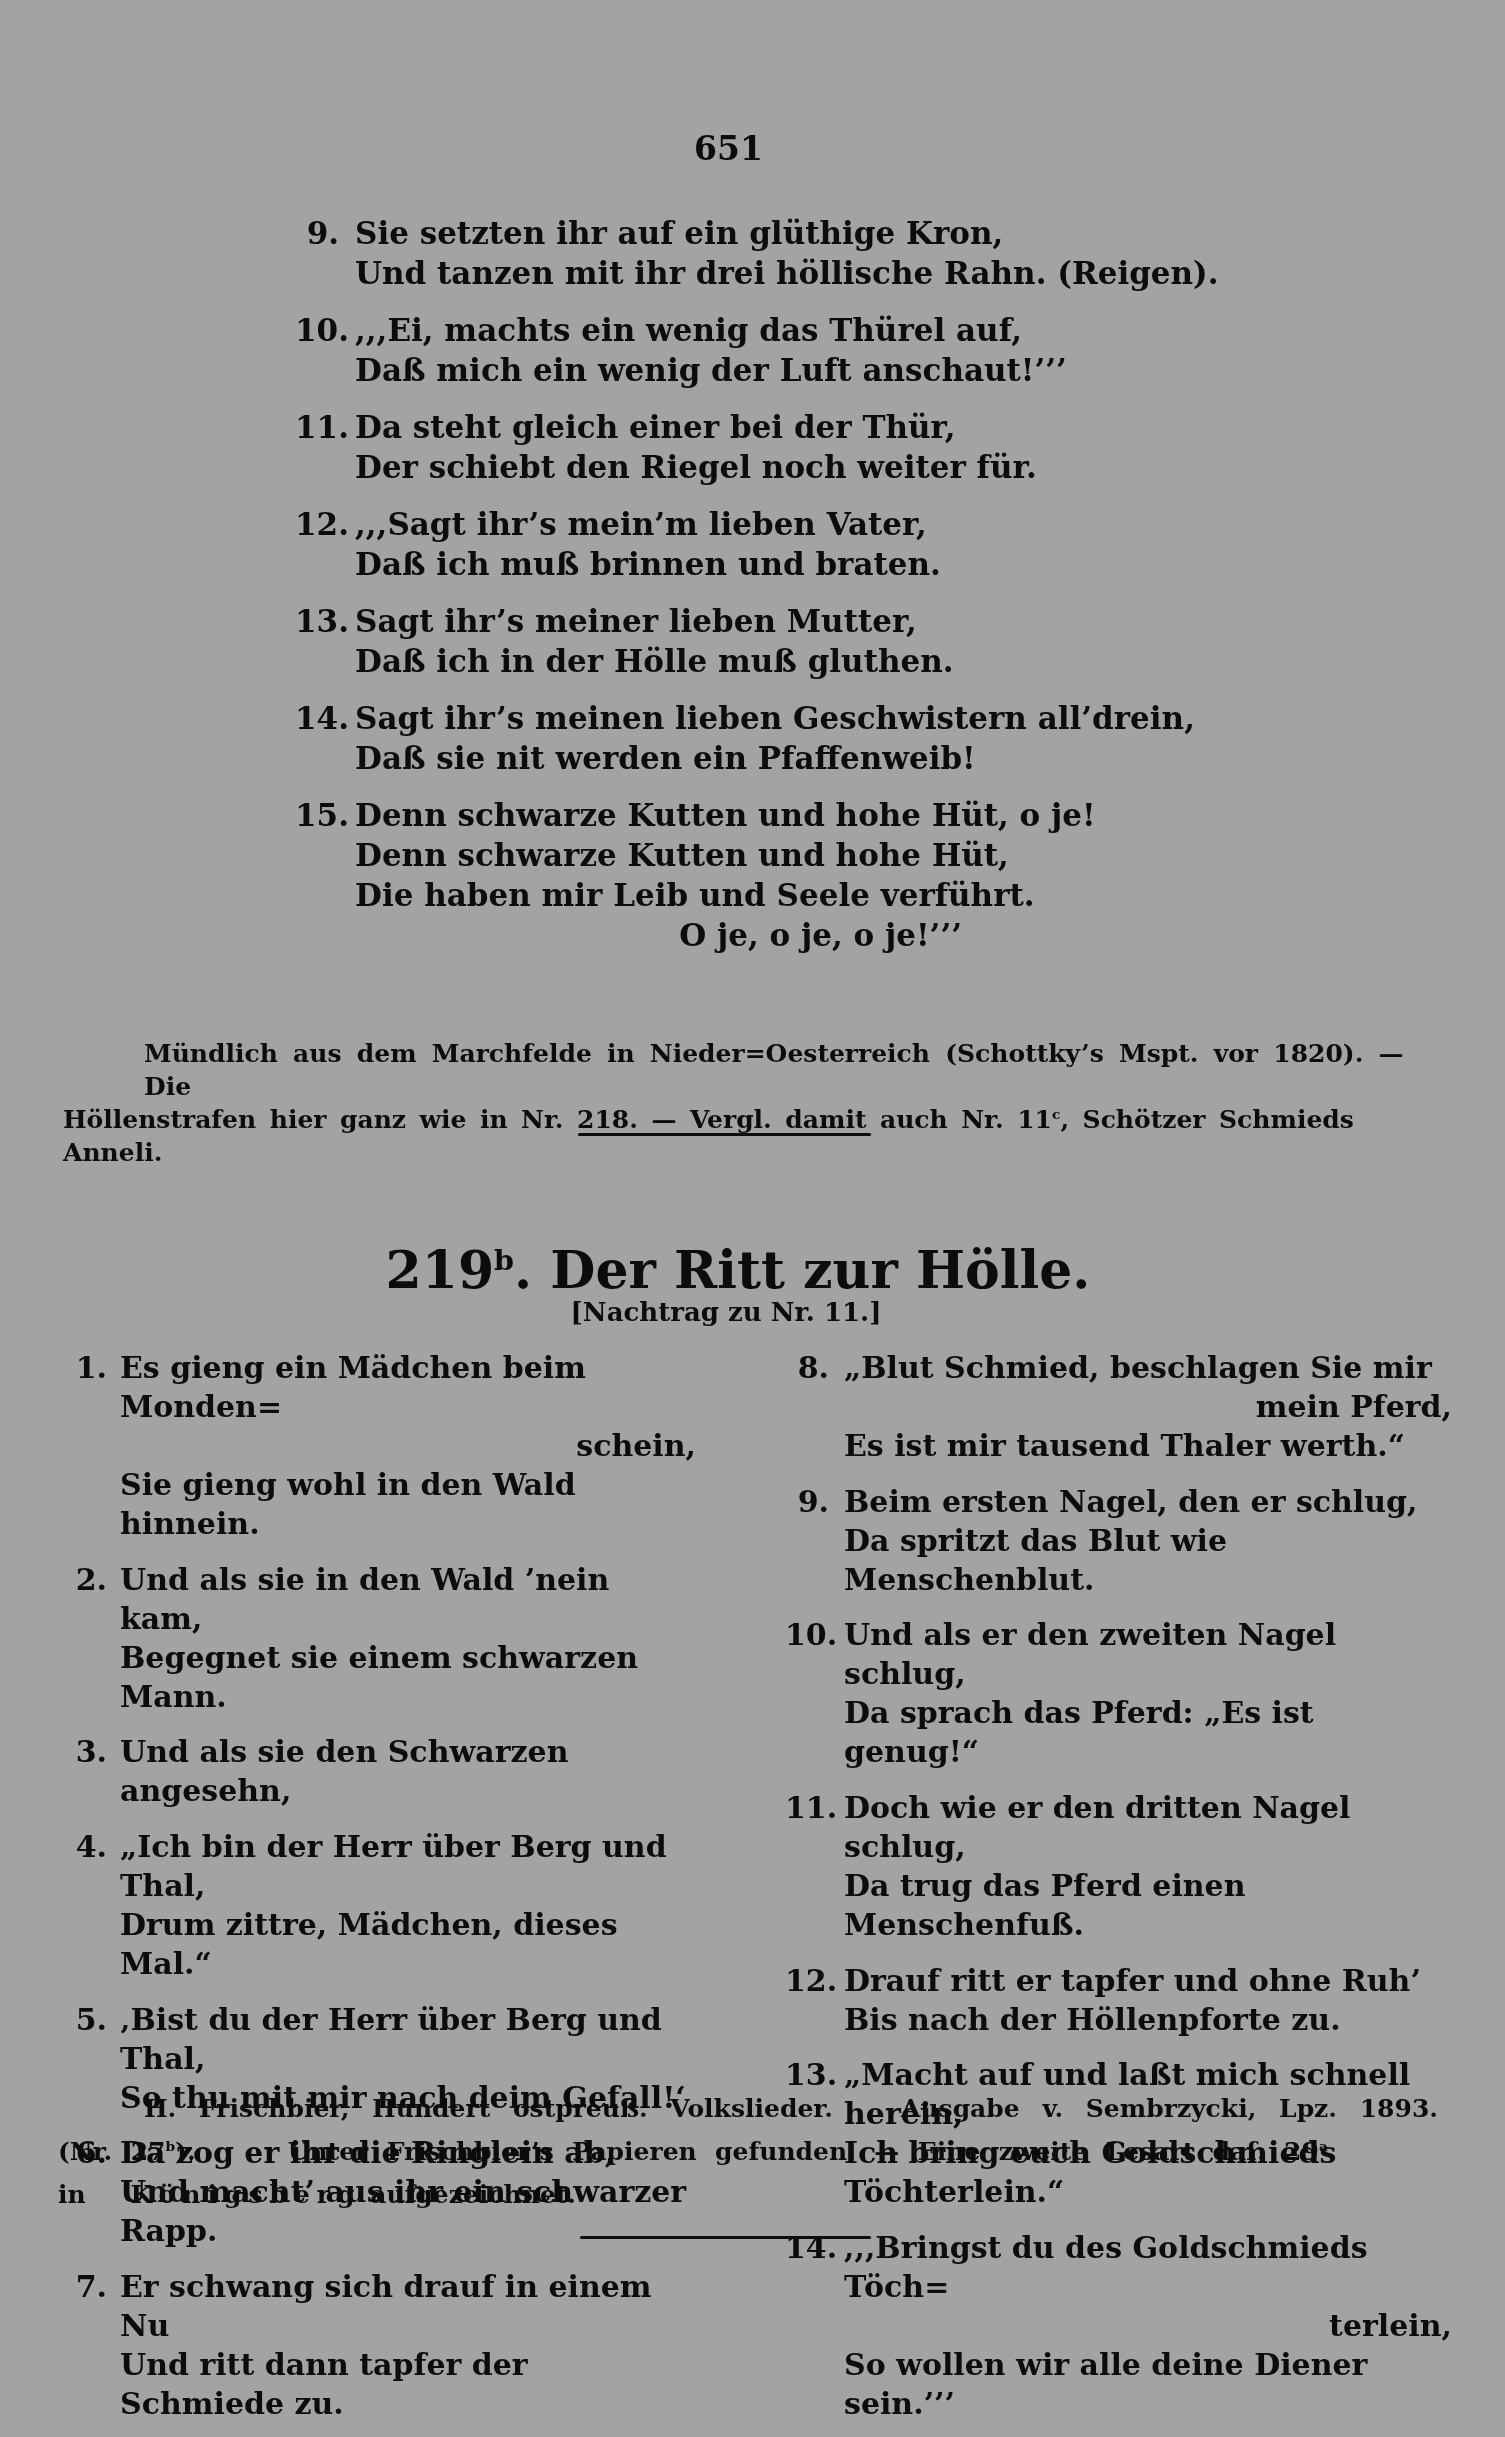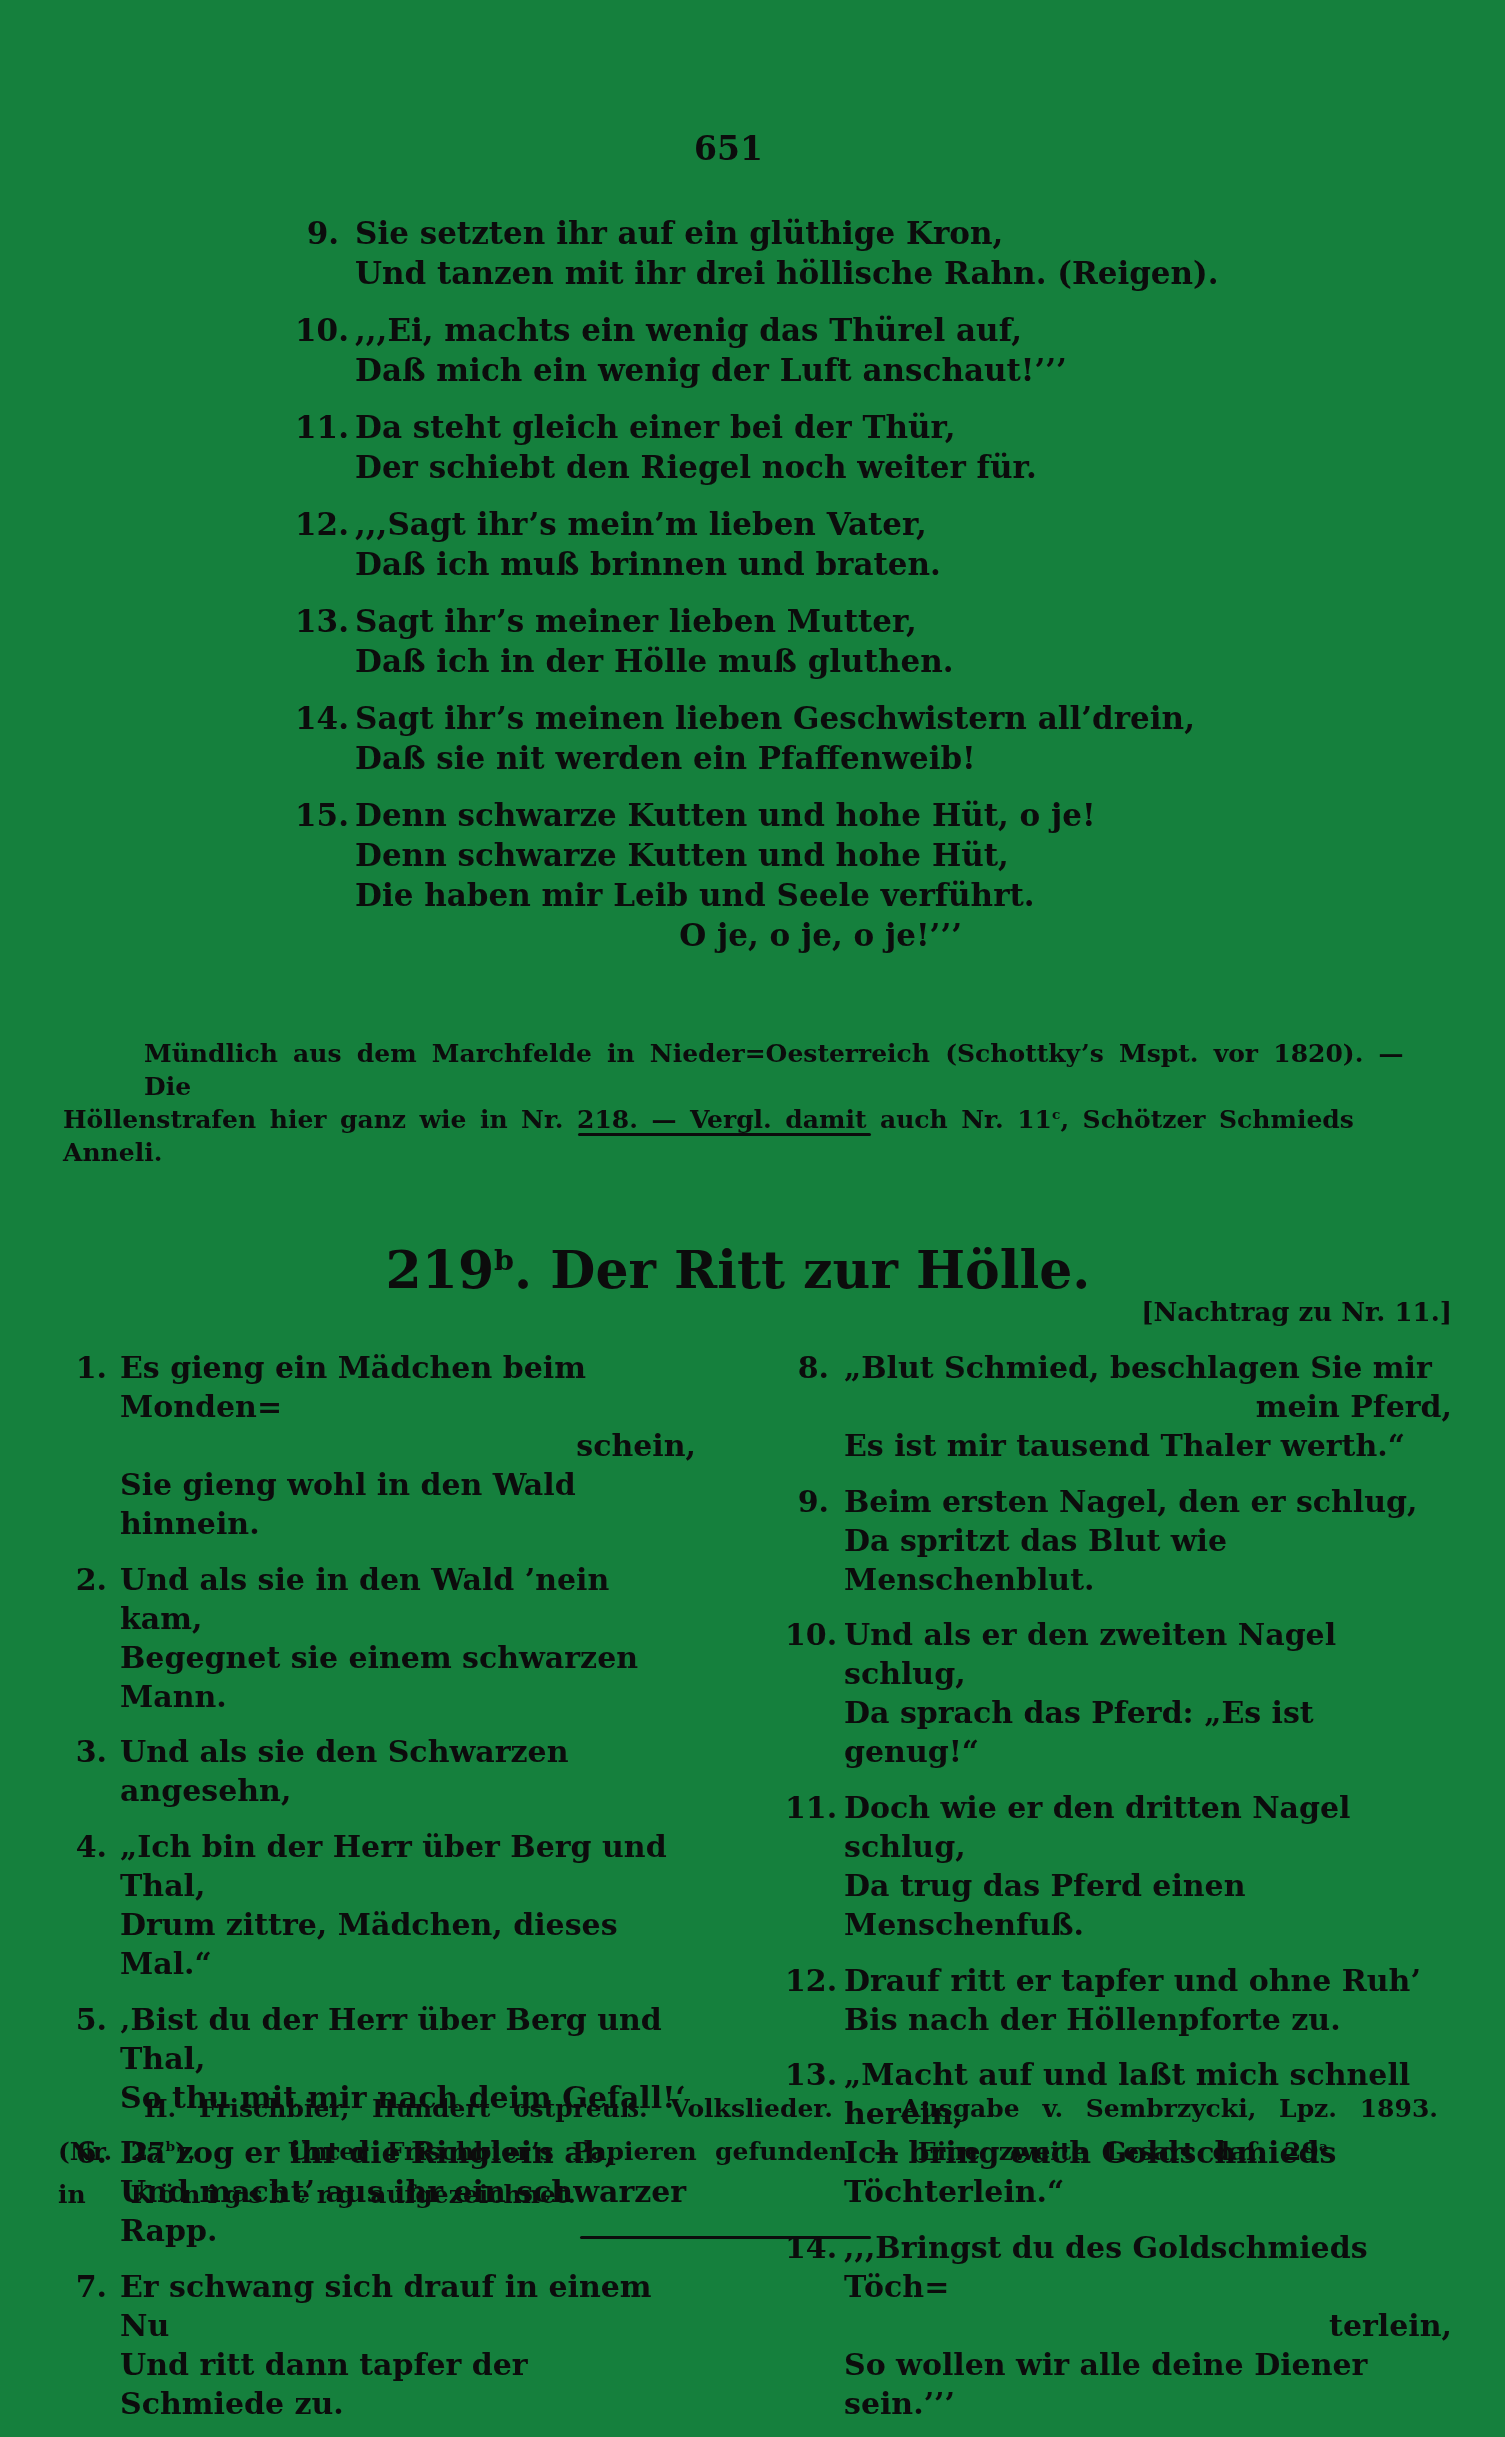--- a/index.html
+++ b/index.html
@@ -1,19 +1,19 @@
 <!DOCTYPE html>
 <html style="font-size:8.6px"><head>
 <meta charset="utf-8">
 <style>
   html,body{margin:0;padding:0;background:#e8e8e8;}
   .page{
     position:relative;
     width:1506px;height:2438px;
-    background:#15803d;
+    background:#a3a3a3;
     color:#0c0c0c;
     font-family:"DejaVu Serif","Liberation Serif",serif;
     font-weight:bold;
     overflow:hidden;
   }
   .pageno{
     position:absolute;top:129px;left:0;width:1457px;
     text-align:center;font-size:33px;
   }
   
@@ -31,21 +31,21 @@
   .nline1{margin-left:81px;word-spacing:6.5px;}
   .nline2{word-spacing:4.8px;}
   sup{font-size:0.55em;vertical-align:super;line-height:0;}
   .rule{position:absolute;background:#0c0c0c;border-radius:1.6px;}
   .rule1{top:1133px;left:578px;width:293px;height:3.2px;}
   .rule2{top:2236px;left:580px;width:291px;height:3.2px;}
   .title{
     position:absolute;top:1227px;left:0;width:1452px;margin:12px;
     text-align:center;font-size:52px;font-weight:bold;
   }
-  .subtitle{position:absolute;top:1297px;left:0;width:1452px;text-align:right;font-size:26px;}
+  .subtitle{position:absolute;top:1297px;left:0;width:1452px;text-align:center;font-size:26px;}
   
   .cols{position:absolute;top:1348px;left:72px;width:1398px;display:flex;align-items:flex-start;}
   .col{flex:none;}
   .col .vline,.col .vnum{font-size:30px;line-height:39px;}
   .col .verse{margin-bottom:16.7px;}
   .col.left{width:624px;}
   .col.left .vnum{width:35px;margin-right:13px;}
   .col.right{width:667px;margin-left:89px;}
   .col.right .vnum{width:44px;margin-right:15px;}
   

